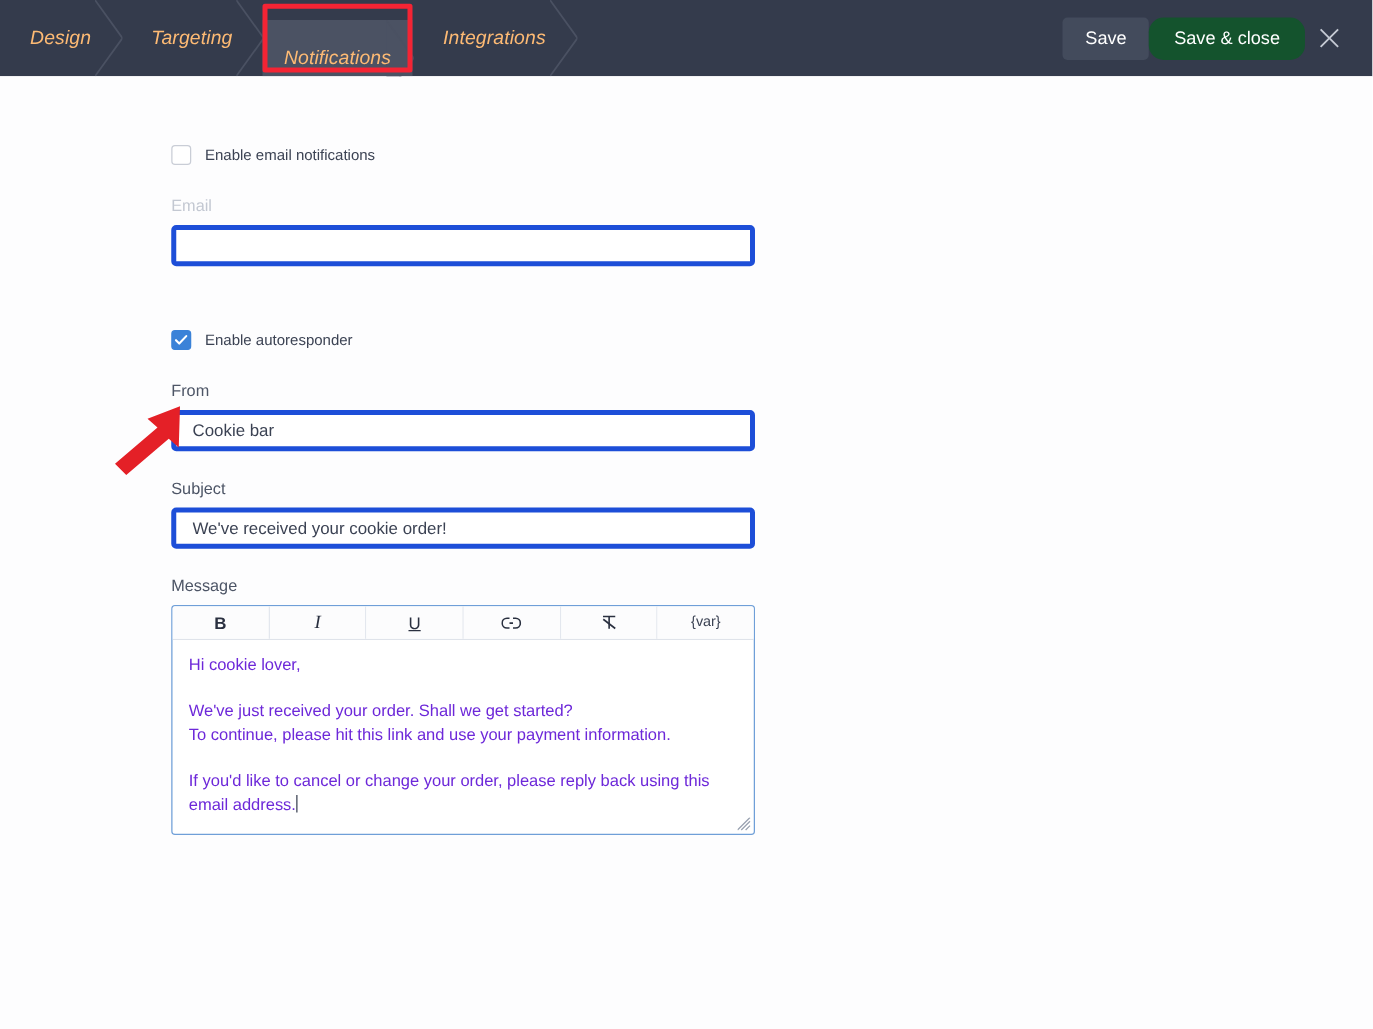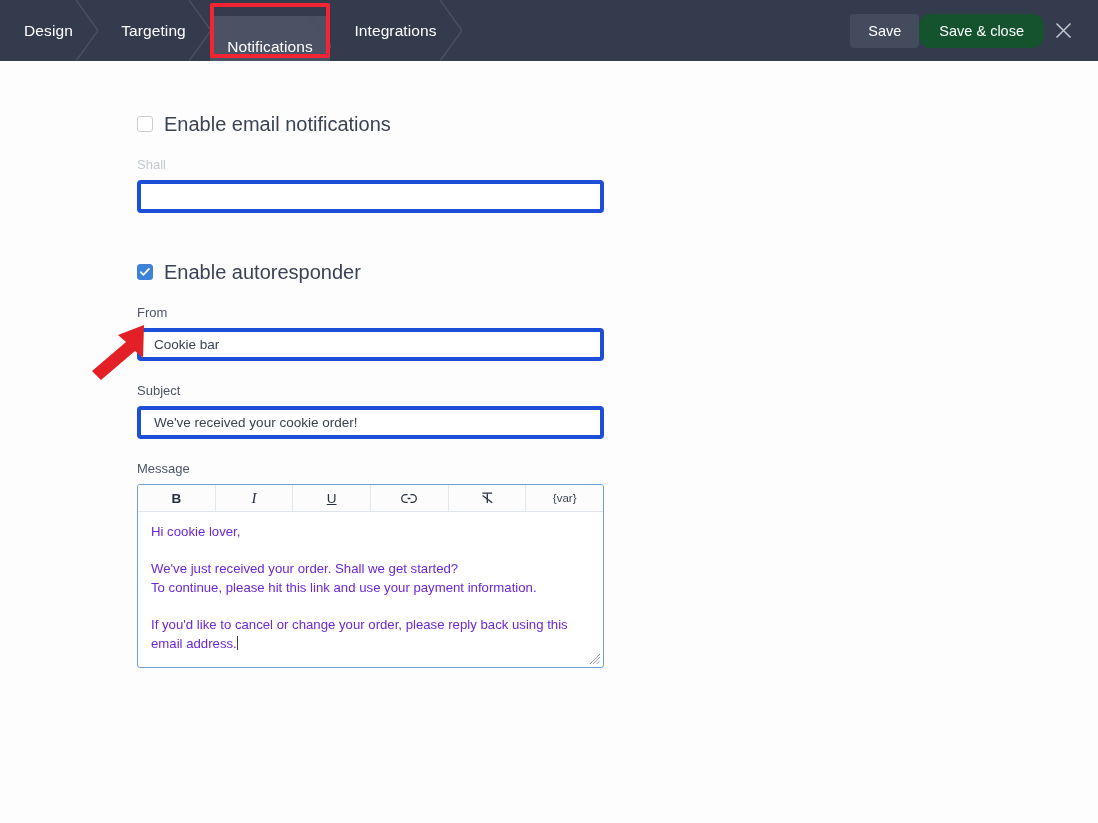--- a/index.html
+++ b/index.html
@@ -28,26 +28,27 @@
     display: flex;
     align-items: stretch;
   }
 
   .tab {
     position: relative;
     height: 61px;
     display: flex;
     align-items: center;
     justify-content: center;
-    color: #ffffff;
+    color: #fdba74;
     font-size: 15.5px;
     letter-spacing: .1px;
     background: transparent;
     cursor: pointer;
     user-select: none;
+    font-style: italic;
   }
   .tab-label { position: relative; z-index: 3; }
 
   
   .tab .chev {
     position: absolute;
     right: -1px; top: 0;
     width: 22px; height: 61px;
     z-index: 2;
     pointer-events: none;
@@ -143,21 +144,21 @@
     background: #ffffff;
     border: 1.6px solid #c9cdd6;
   }
   .cb.on {
     background: #3b82d8;
     border: 1.6px solid #3b82d8;
   }
   .cb.on svg { position: absolute; left: 1px; top: 1px; }
 
   .check-label {
-    font-size: 20px;
+    font-size: 12px;
     color: #3b4253;
     cursor: pointer;
     user-select: none;
   }
 
   .field { margin-top: 22px; }
   .field-label {
     font-size: 13px;
     color: #4d5566;
     margin-bottom: 8px;
@@ -310,21 +311,21 @@
   </svg>
 
   <div class="form">
 
     <div class="check-row first">
       <span class="cb off"></span>
       <span class="check-label">Enable email notifications</span>
     </div>
 
     <div class="field">
-      <span class="field-label disabled">Shall</span>
+      <span class="field-label disabled">Email</span>
       <input class="input" type="text" disabled="" value="" style="">
     </div>
 
     <div class="spacer-lg"></div>
 
     <div class="check-row">
       <span class="cb on">
         <svg width="12" height="12" viewBox="0 0 12 12">
           <path d="M1.8,6.2 L4.4,8.8 L10,2.9" stroke="#ffffff" stroke-width="1.7" fill="none" stroke-linecap="round" stroke-linejoin="round"></path>
         </svg>

